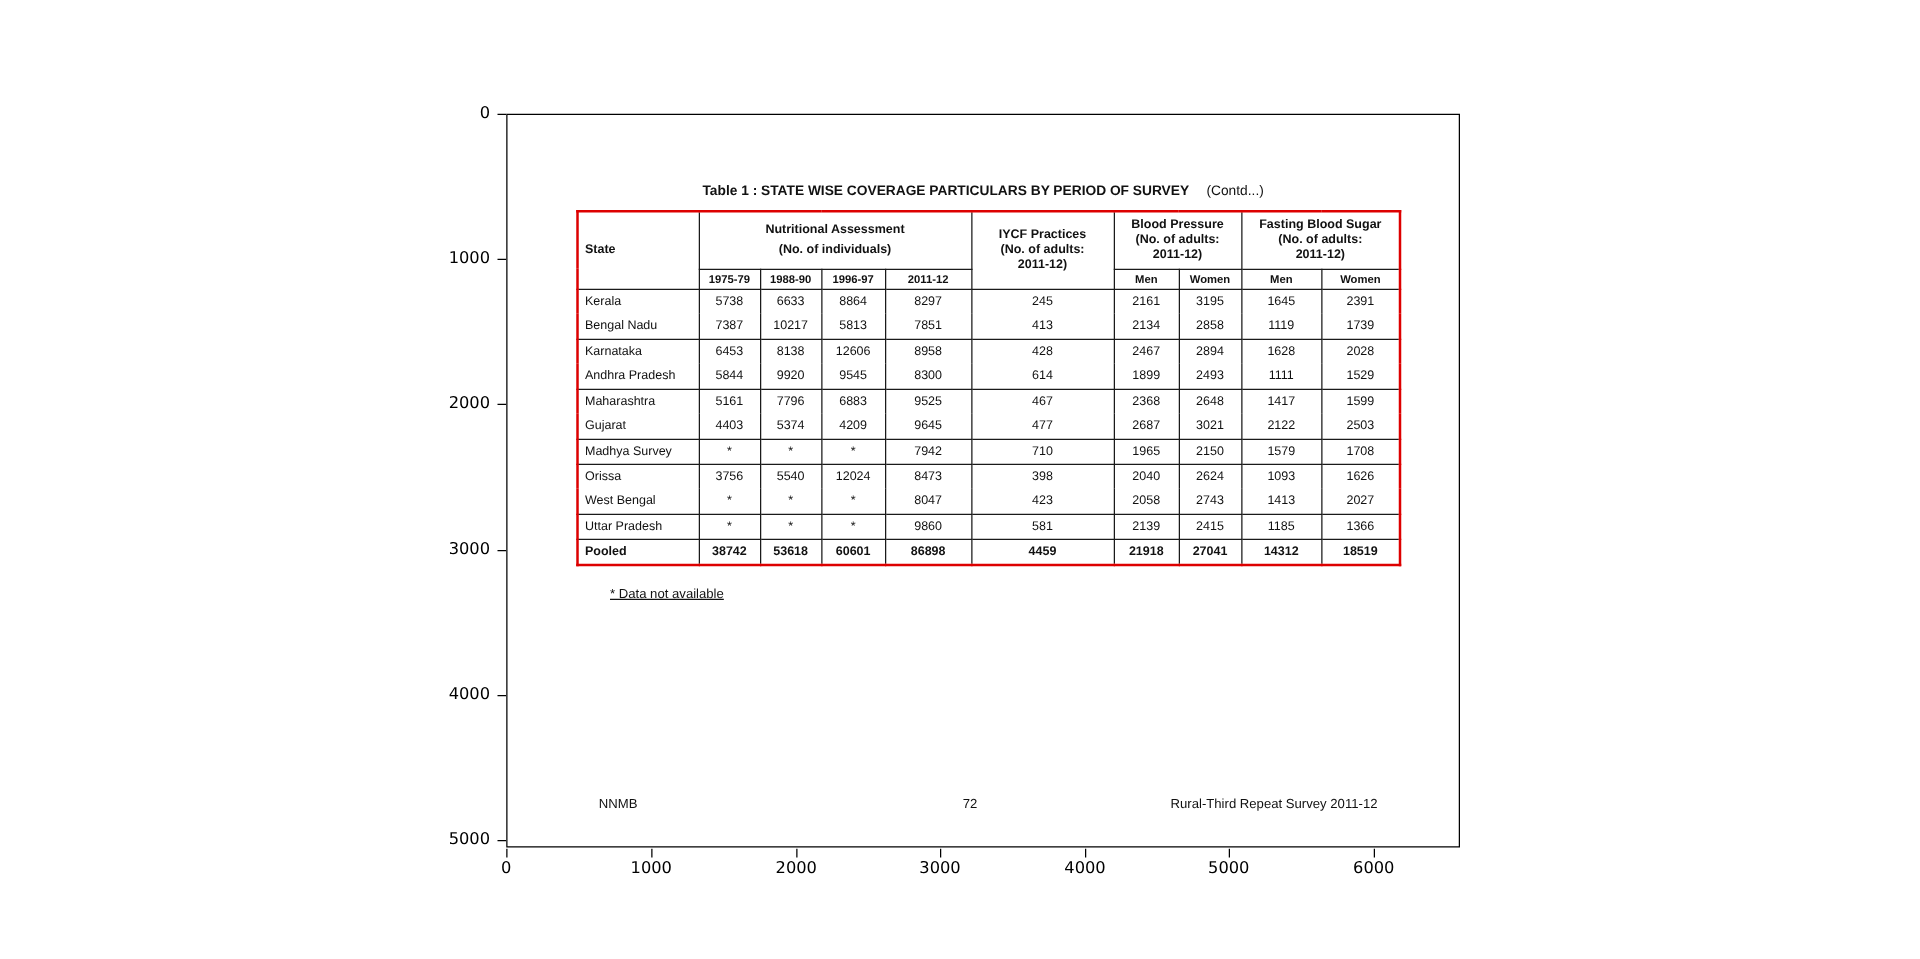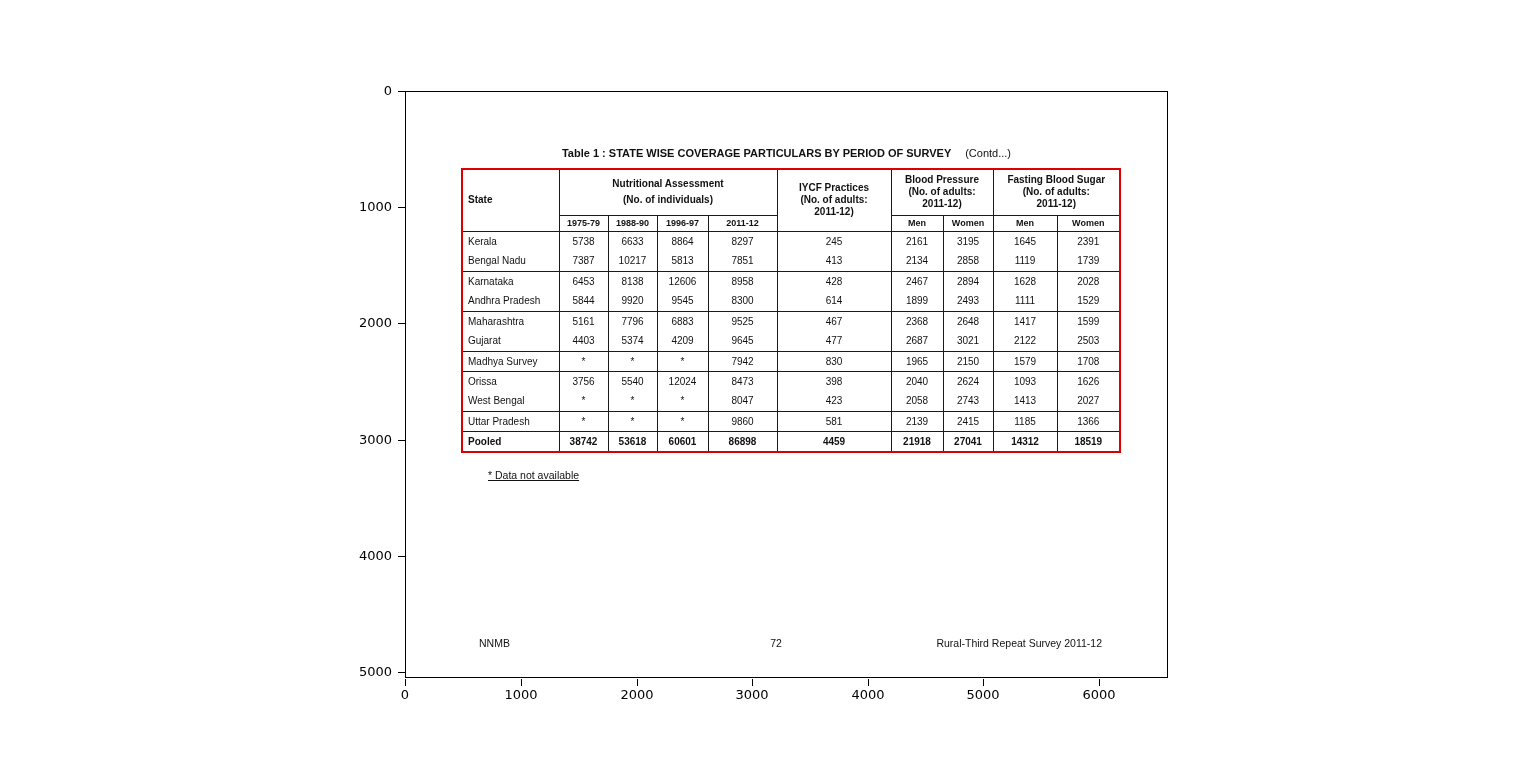--- a/index.html
+++ b/index.html
@@ -213,21 +213,21 @@
             <td>3021</td>
             <td>2122</td>
             <td>2503</td>
           </tr>
           <tr class="group-end">
             <td class="c-state">Madhya Survey</td>
             <td>*</td>
             <td>*</td>
             <td>*</td>
             <td>7942</td>
-            <td>830</td>
+            <td>710</td>
             <td>1965</td>
             <td>2150</td>
             <td>1579</td>
             <td>1708</td>
           </tr>
           <tr>
             <td class="c-state">Orissa</td>
             <td>3756</td>
             <td>5540</td>
             <td>12024</td>

